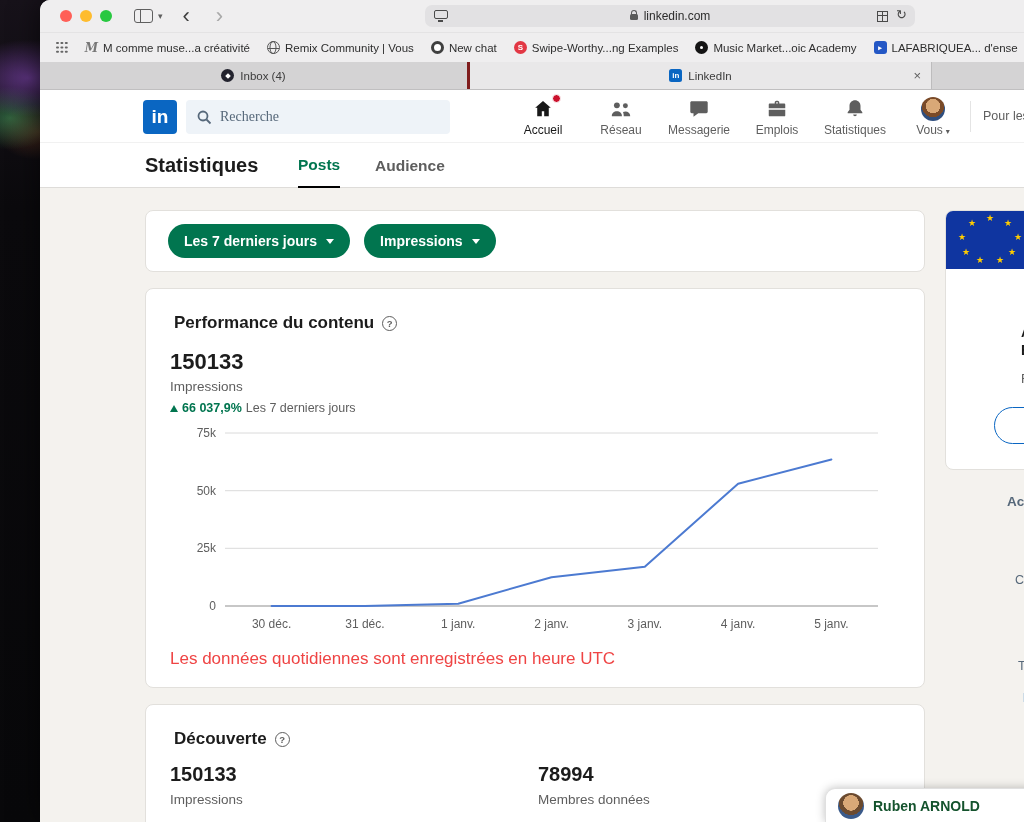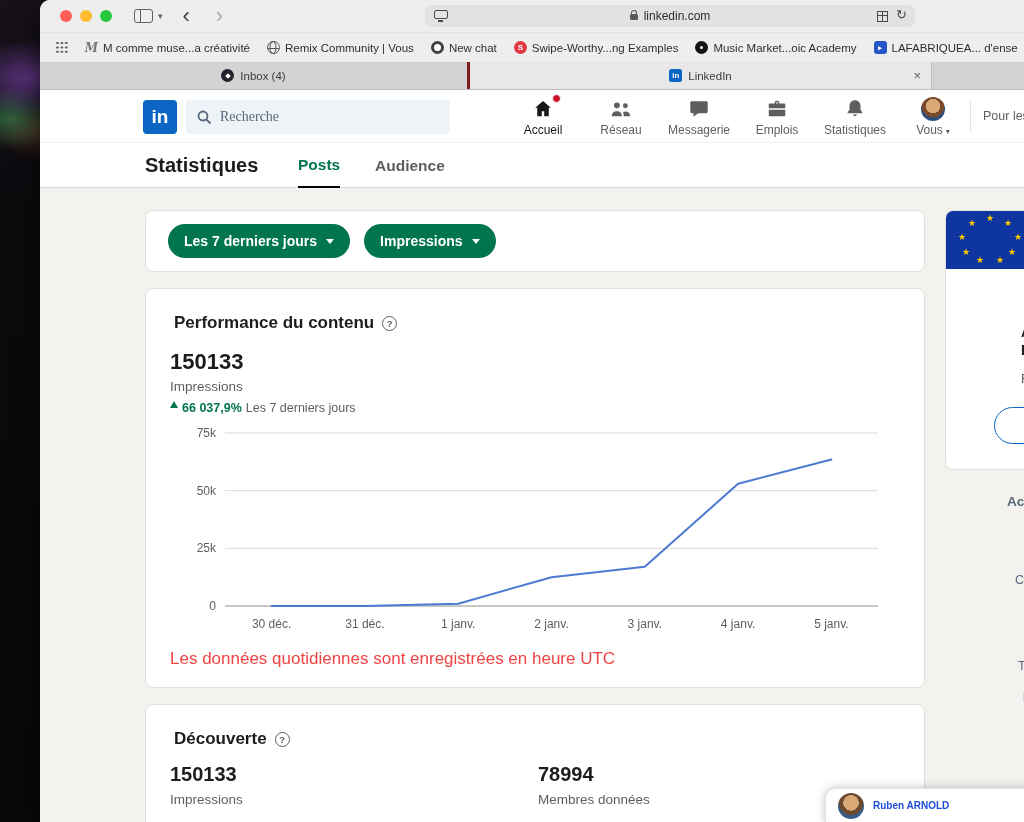--- a/index.html
+++ b/index.html
@@ -106,21 +106,21 @@
     padding:0 16px;height:34px;border-radius:17px;border:none;cursor:pointer;font-family:"Liberation Sans",sans-serif}
   .pill-caret{width:0;height:0;border-left:4.5px solid transparent;border-right:4.5px solid transparent;border-top:5.5px solid #fff}
 
   .perf-card{height:400px;position:relative;margin-bottom:16px}
   .card-title-row{position:absolute;left:28px;top:24px;display:flex;align-items:center;gap:8px}
   .card-title{font-size:17px;font-weight:700;color:#1c1c1c}
   .help-icon{width:15px;height:15px;border-radius:50%;border:1.5px solid #5e5e5e;color:#5e5e5e;font-size:9.5px;font-weight:bold;
     display:inline-flex;align-items:center;justify-content:center}
   .perf-value{position:absolute;left:24px;top:60px;font-size:22px;font-weight:700;color:#1c1c1c}
   .perf-metric{position:absolute;left:24px;top:90px;font-size:13.5px;color:#5e5e5e}
-  .perf-change{position:absolute;left:24px;top:112px;font-size:12.5px;display:flex;gap:4px}
+  .perf-change{position:absolute;left:24px;top:112px;font-size:12.5px;display:flex;align-items:center;gap:4px}
   .tri-up{width:0;height:0;border-left:4px solid transparent;border-right:4px solid transparent;border-bottom:7px solid #01754f}
   .change-val{color:#01754f;font-weight:700}
   .change-period{color:#5e5e5e}
   .chart-svg{position:absolute;left:24px;top:134px;width:732px;height:212px}
   .chart-svg text{fill:#5e5e5e;font-size:12px;font-family:"Liberation Sans",sans-serif}
   .perf-footnote{position:absolute;left:24px;top:360px;font-size:17px;color:#ef4444}
 
   .disc-card{height:200px;position:relative}
   .stat{position:absolute;top:58px}
   .stat.s0{left:24px}
@@ -141,21 +141,21 @@
   .footer-link{position:absolute;font-size:12.5px;color:#56687a;white-space:nowrap;cursor:pointer}
   .fl-0{left:70px;top:363px}
   .fl-3{left:73px;top:449px}
   .fl-4{left:78px;top:481px;color:#0a66c2;font-weight:700}
 
   
   .msg-overlay{position:absolute;left:785px;bottom:0;width:260px;height:34px;background:#fff;border:1px solid #e0e0e0;border-bottom:none;
     border-radius:10px 10px 0 0;box-shadow:0 0 10px rgba(0,0,0,.25);display:flex;align-items:center;padding:0 12px;gap:9px;z-index:50}
   .msg-avatar{width:26px;height:26px;border-radius:50%;flex:none;
     background:radial-gradient(circle at 50% 38%,#d9a877 0 37%,#6b4a2f 38% 58%,#3a5a8a 59% 100%)}
-  .msg-name{font-size:10px;font-weight:700;color:#1d4ed8;white-space:nowrap}
+  .msg-name{font-size:14px;font-weight:700;color:#14532d;white-space:nowrap}
 </style>
 </head>
 <body>
 
 <div class="wallpaper"></div>
 
 <div class="window">
 
   <div class="toolbar">
     <div class="lights">

